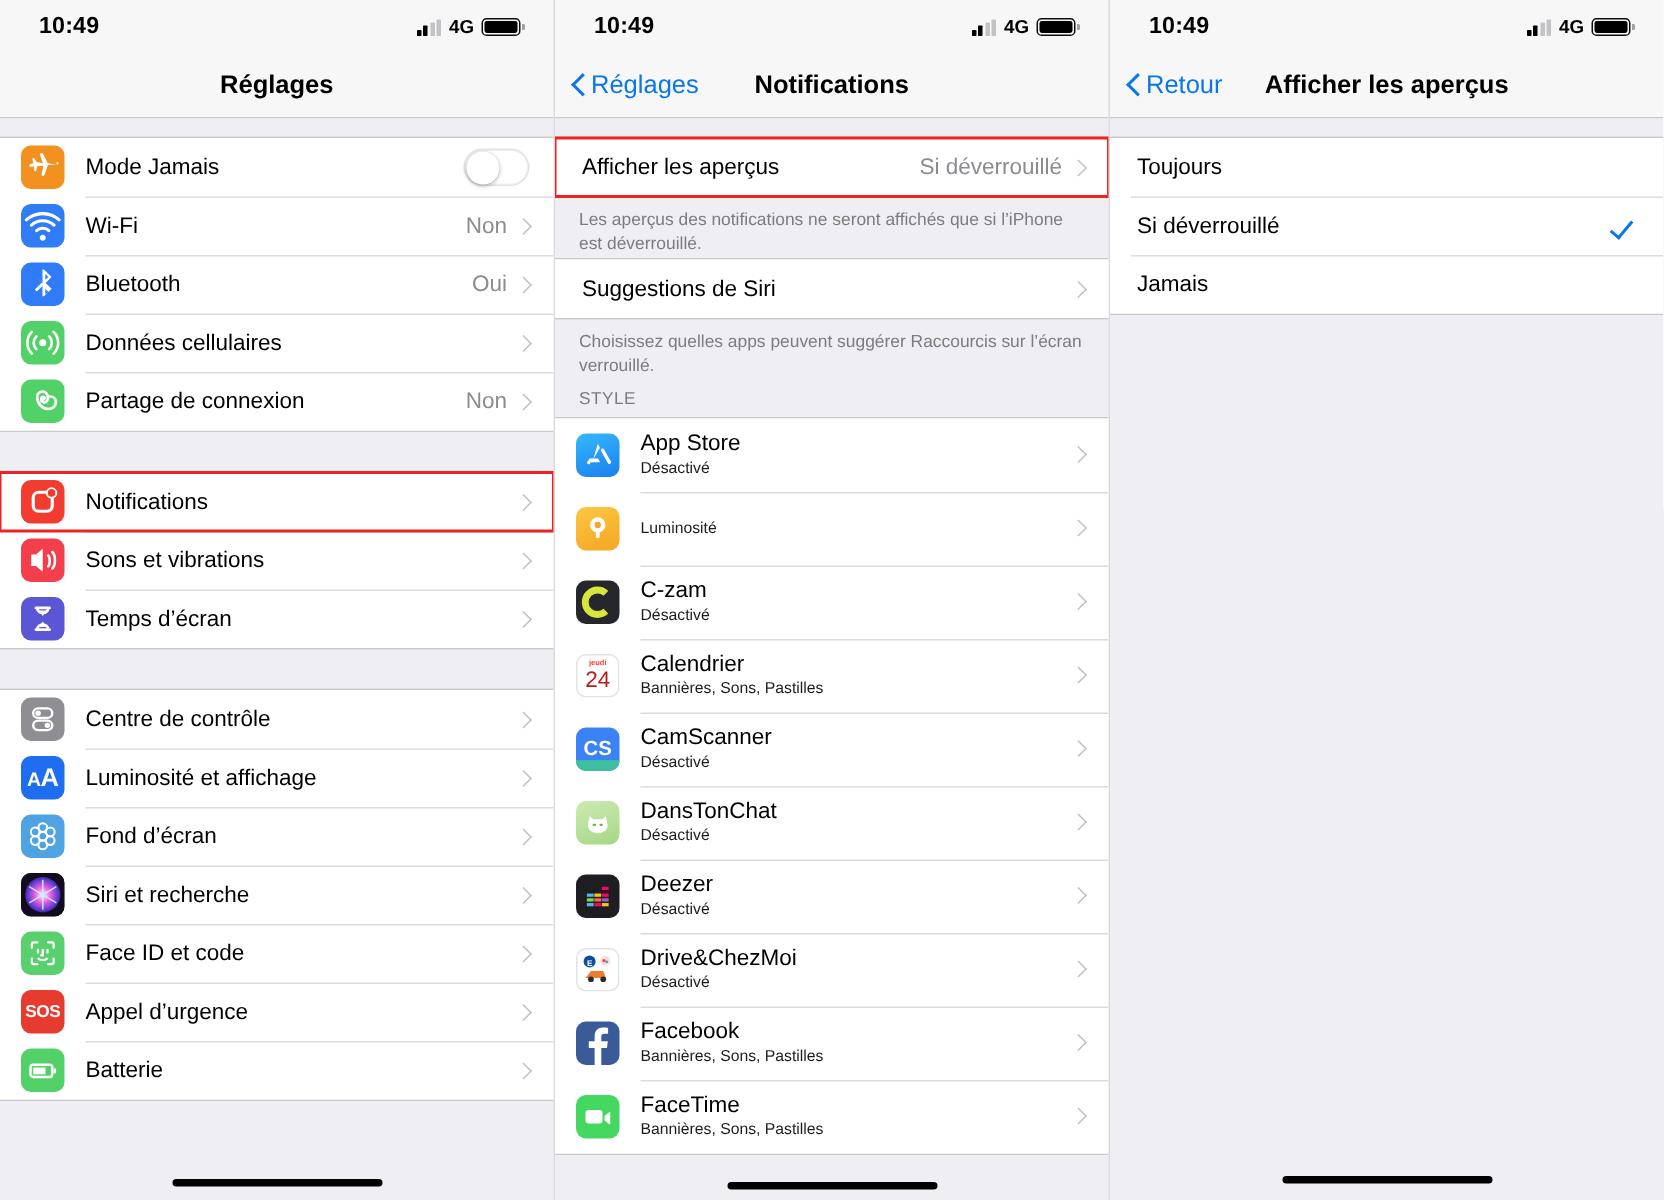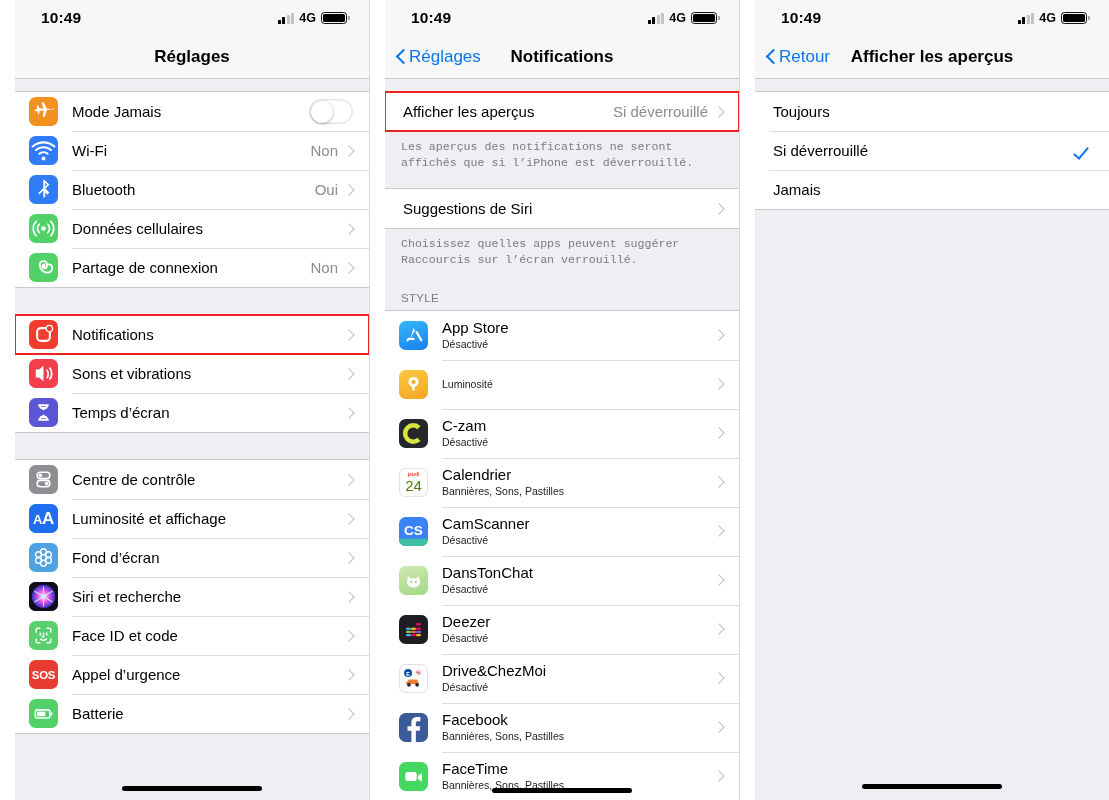--- a/index.html
+++ b/index.html
@@ -8,21 +8,20 @@
     font-family: "Liberation Sans", sans-serif;
     background: #ffffff;
     overflow: hidden;
   }
   .screens { display: flex; width: 1109px; height: 800px; }
   .screen {
     width: 370px; height: 800px;
     position: relative; overflow: hidden;
     background: #efeef3;
     border-right: 1px solid #d9d9de;
-    margin-left: 15px;
   }
   .screen:last-child { width: 369px; border-right: none; }
 
   
   .statusbar {
     height: 36px; background: #f7f7f8;
     display: flex; align-items: center;
     justify-content: space-between;
     padding: 0 22px 0 26px;
   }
@@ -127,22 +126,21 @@
     position:relative; flex:none;
     box-shadow: inset 0 0 0 0.5px #e8e8ea;
   }
   .toggle .knob {
     position:absolute; left:1px; top:1px; width:22px; height:22px;
     border-radius:50%; background:#fff;
     box-shadow: 0 1px 3px rgba(0,0,0,.28), 0 0 0 .5px rgba(0,0,0,.06);
   }
   .footnote {
     font-size: 11.6px; color:#7b7b80; line-height:1.35;
-    padding: 7px 16px 18px 16px;
-    font-family: Liberation Mono, monospace;
+    padding: 7px 16px 2px 16px;
   }
   .section-hdr {
     font-size: 11.5px; color:#7b7b80; letter-spacing:.3px;
     padding: 6px 16px 6px 16px;
   }
   .hl { outline: 2.4px solid #ee2222; outline-offset: -1px; z-index: 4; }
 
   .home-ind {
     position:absolute; left:50%; transform:translateX(-50%);
     width: 140px; height: 5px; background:#000; border-radius: 3px; z-index: 9;
@@ -482,21 +480,21 @@
             <span class="t">C-zam</span>
             <span class="s">Désactivé</span>
           </span>
           <span class="chev"></span>
         </div>
 
         <div class="row" style="min-height:49px">
           <span class="icon ic-cal">
             <span style="display:flex;flex-direction:column;align-items:center;line-height:1;">
               <span style="font-size:5px;color:#f5402c;font-weight:bold;">jeudi</span>
-              <span style="font-size:15px;color:#4d7c0f;margin-top:1px;">24</span>
+              <span style="font-size:15px;color:#b91c1c;margin-top:1px;">24</span>
             </span>
           </span>
           <span class="label sub">
             <span class="t">Calendrier</span>
             <span class="s">Bannières, Sons, Pastilles</span>
           </span>
           <span class="chev"></span>
         </div>
 
         <div class="row" style="min-height:49px">

